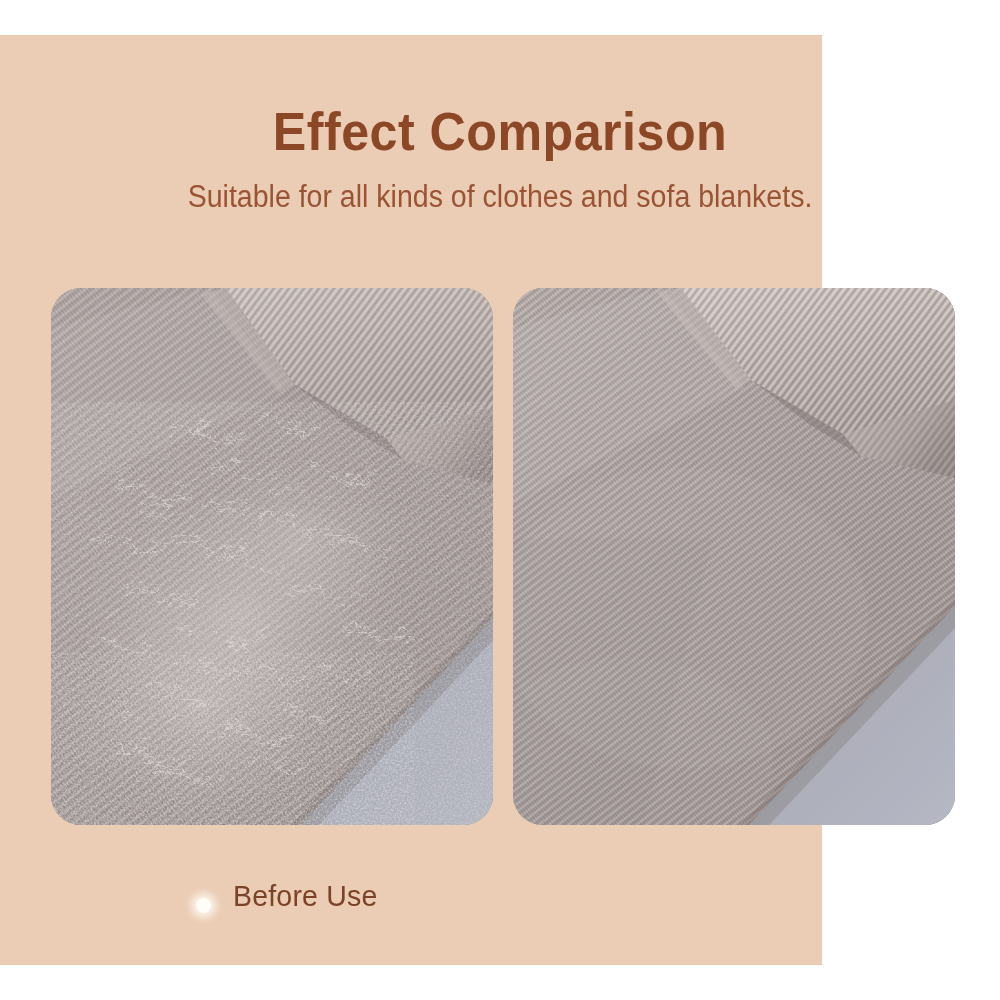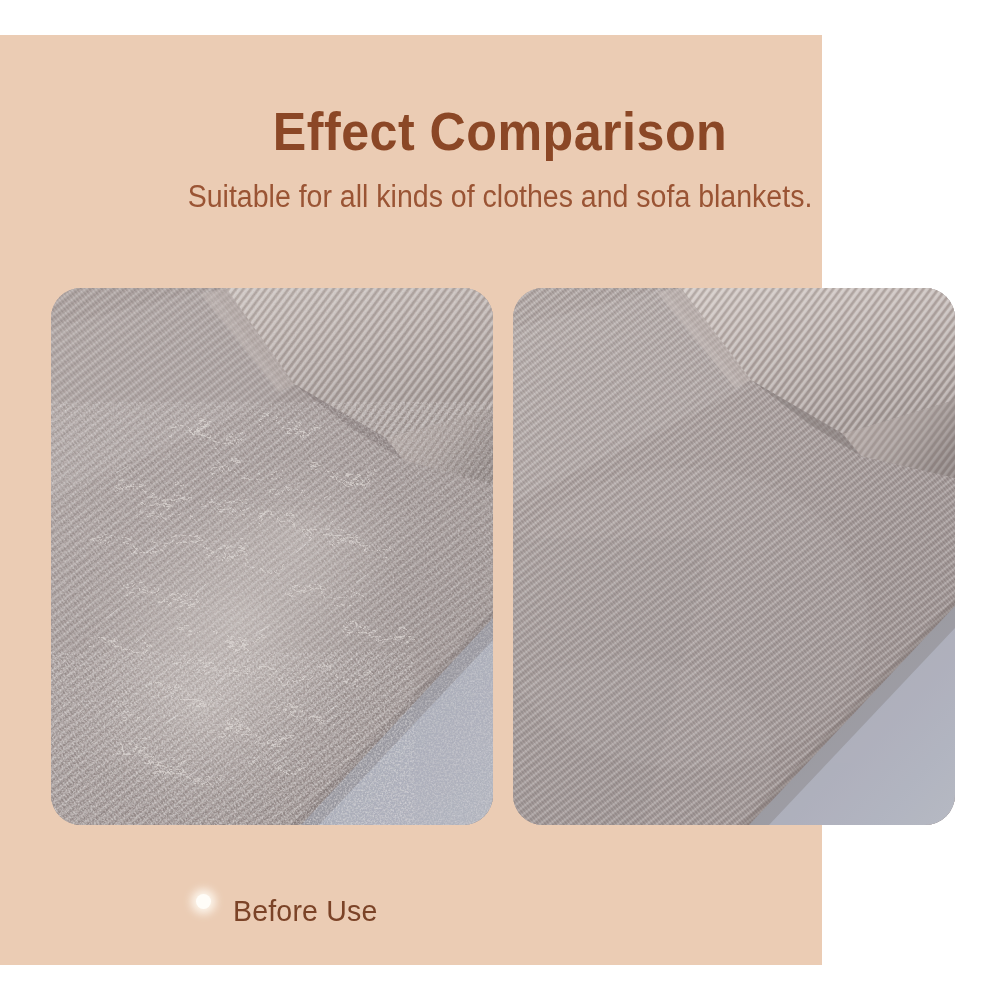--- a/index.html
+++ b/index.html
@@ -75,22 +75,21 @@
   .panel-after  { left: 513px; }
 
   .panel svg { display: block; width: 100%; height: 100%; }
 
   
   .caption {
     position: absolute;
     top: 867px;
     height: 46px;
     display: flex;
-    align-items: flex-start;
-    margin-top: 27px;
+    align-items: flex-end;
   }
   .caption-before { left: 196px; }
   .caption-after  { left: 655px; }
 
   .dot {
     width: 15px;
     height: 15px;
     border-radius: 50%;
     background: #FFFDF8;
     box-shadow: 0 0 9px 5px rgba(255,252,245,0.85);

